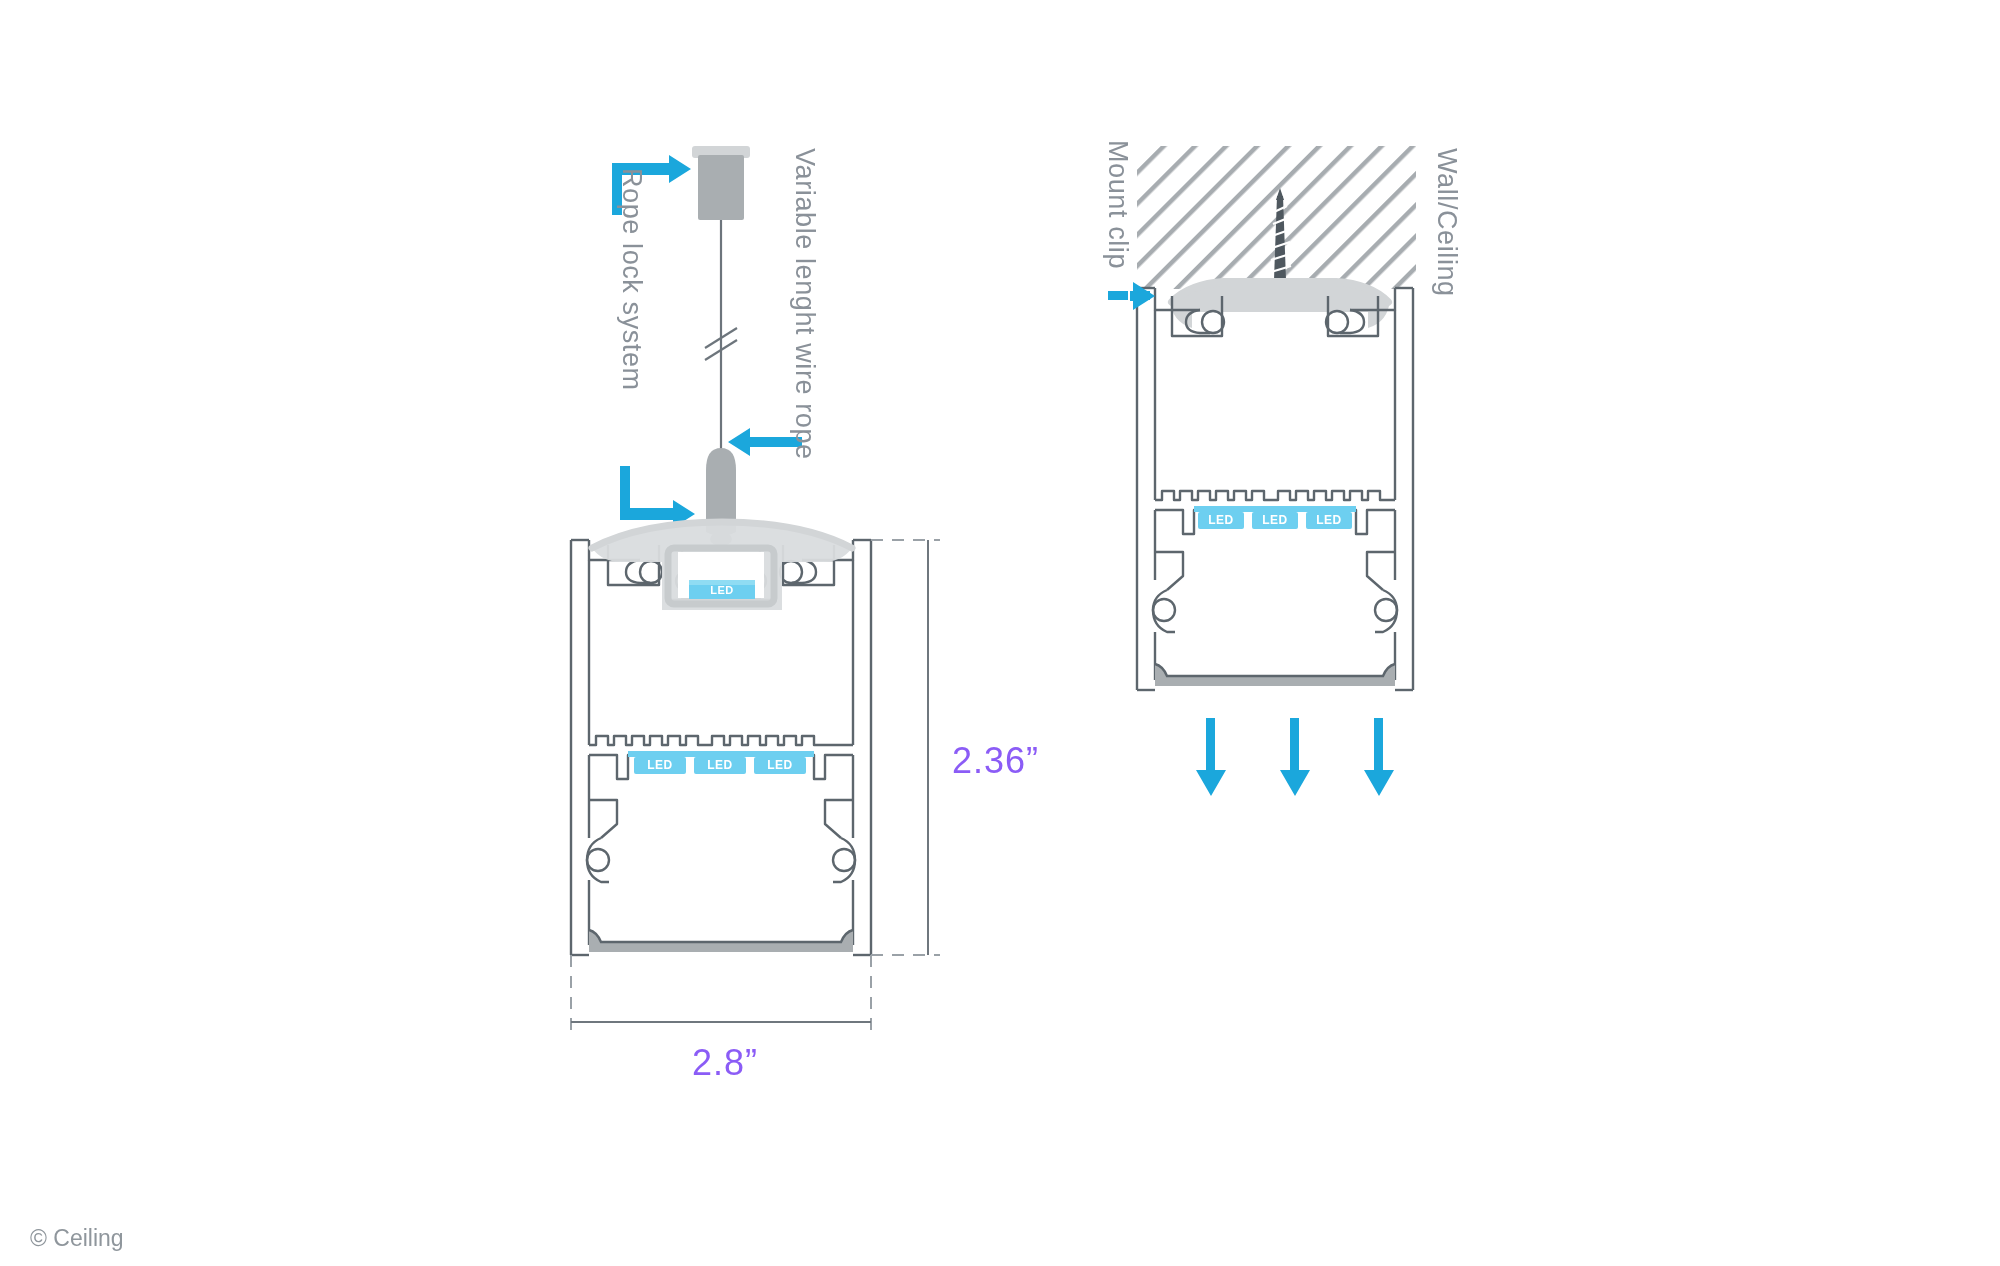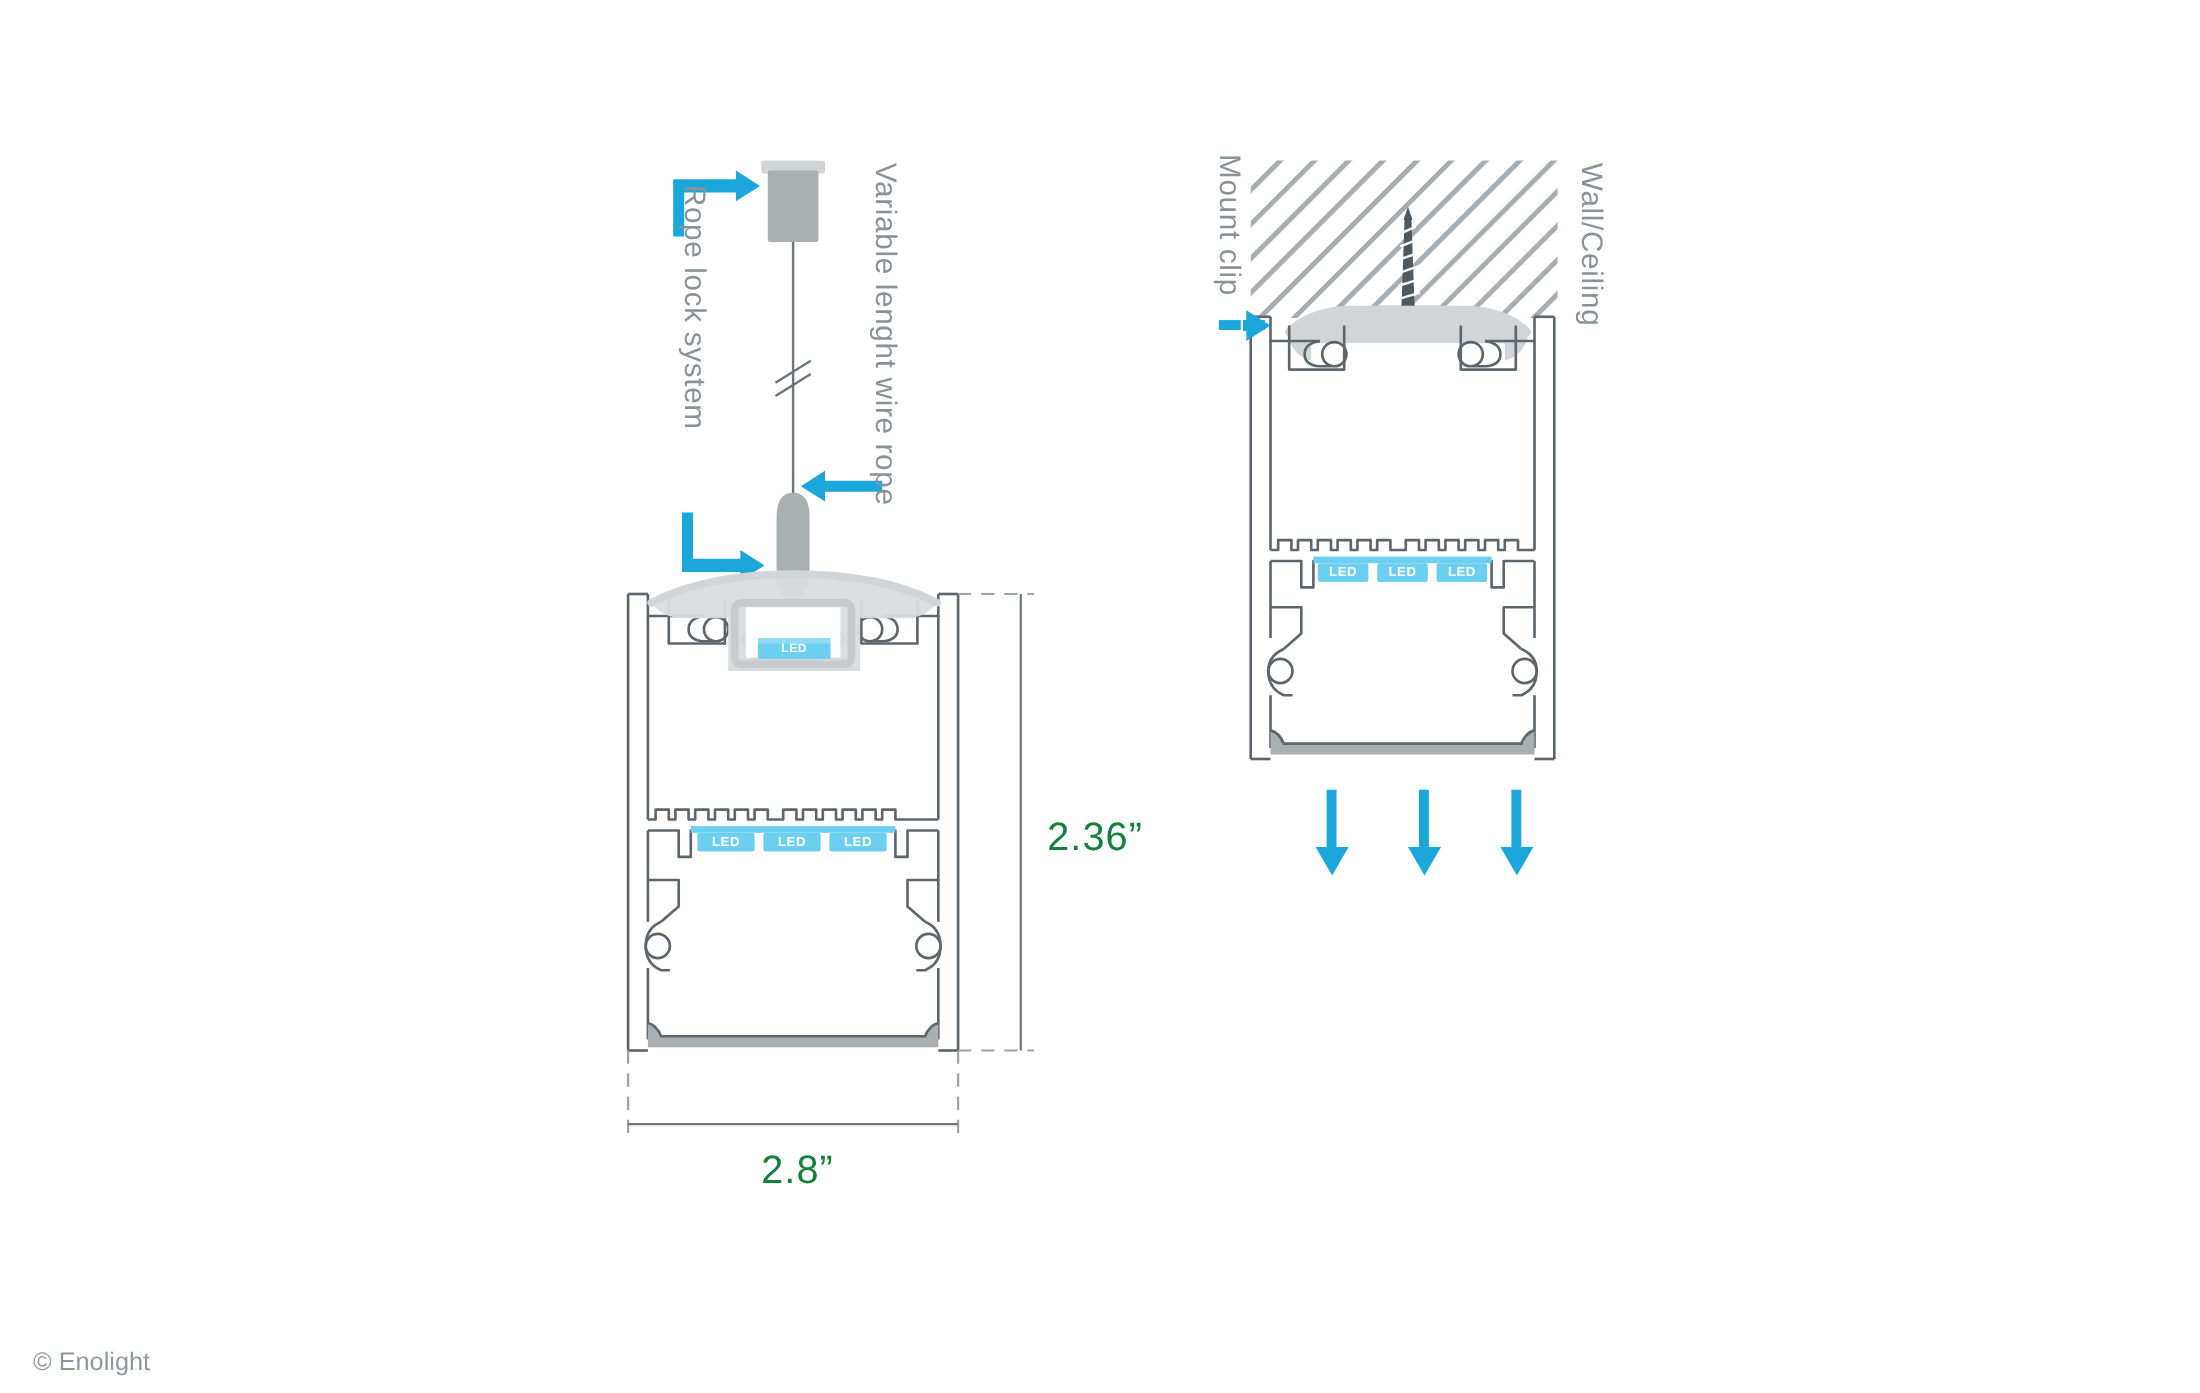--- a/index.html
+++ b/index.html
@@ -1,21 +1,21 @@
 <!DOCTYPE html>
 <html><head>
 <meta charset="utf-8">
 <style>
   html,body{margin:0;padding:0;background:#ffffff;}
   body{width:2000px;height:1266px;position:relative;overflow:hidden;
        font-family:"Liberation Sans", sans-serif;}
   #stage{position:absolute;left:0;top:0;width:2000px;height:1266px;}
   .lbl{position:absolute;color:#8a9199;font-family:"Liberation Sans",sans-serif;
        white-space:nowrap;font-weight:400;}
-  .dim{position:absolute;color:#15803d;font-family:"Liberation Sans",sans-serif;
+  .dim{position:absolute;color:#8b5cf6;font-family:"Liberation Sans",sans-serif;
        white-space:nowrap;letter-spacing:1px;}
   .rot{transform-origin:0 0;transform:rotate(90deg);}
   #footer{position:absolute;left:30px;top:1238px;font-size:23px;color:#8f969c;
           font-family:"Liberation Sans",sans-serif;white-space:nowrap;
           transform:translateY(-50%);}
   svg{position:absolute;left:0;top:0;overflow:visible;}
 </style>
 </head>
 <body>
 
@@ -255,15 +255,15 @@
   <div style="position:absolute;left:1198px;top:512px;width:46px;height:17px;
               line-height:17px;text-align:center;color:#ffffff;font-size:12px;
               font-weight:700;letter-spacing:0.5px;font-family:'Liberation Sans',sans-serif;">LED</div>
   <div style="position:absolute;left:1252px;top:512px;width:46px;height:17px;
               line-height:17px;text-align:center;color:#ffffff;font-size:12px;
               font-weight:700;letter-spacing:0.5px;font-family:'Liberation Sans',sans-serif;">LED</div>
   <div style="position:absolute;left:1306px;top:512px;width:46px;height:17px;
               line-height:17px;text-align:center;color:#ffffff;font-size:12px;
               font-weight:700;letter-spacing:0.5px;font-family:'Liberation Sans',sans-serif;">LED</div>
 
-  <div id="footer">© Enolight</div>
+  <div id="footer">© Ceiling</div>
 
 </div>
 
 </body></html>

